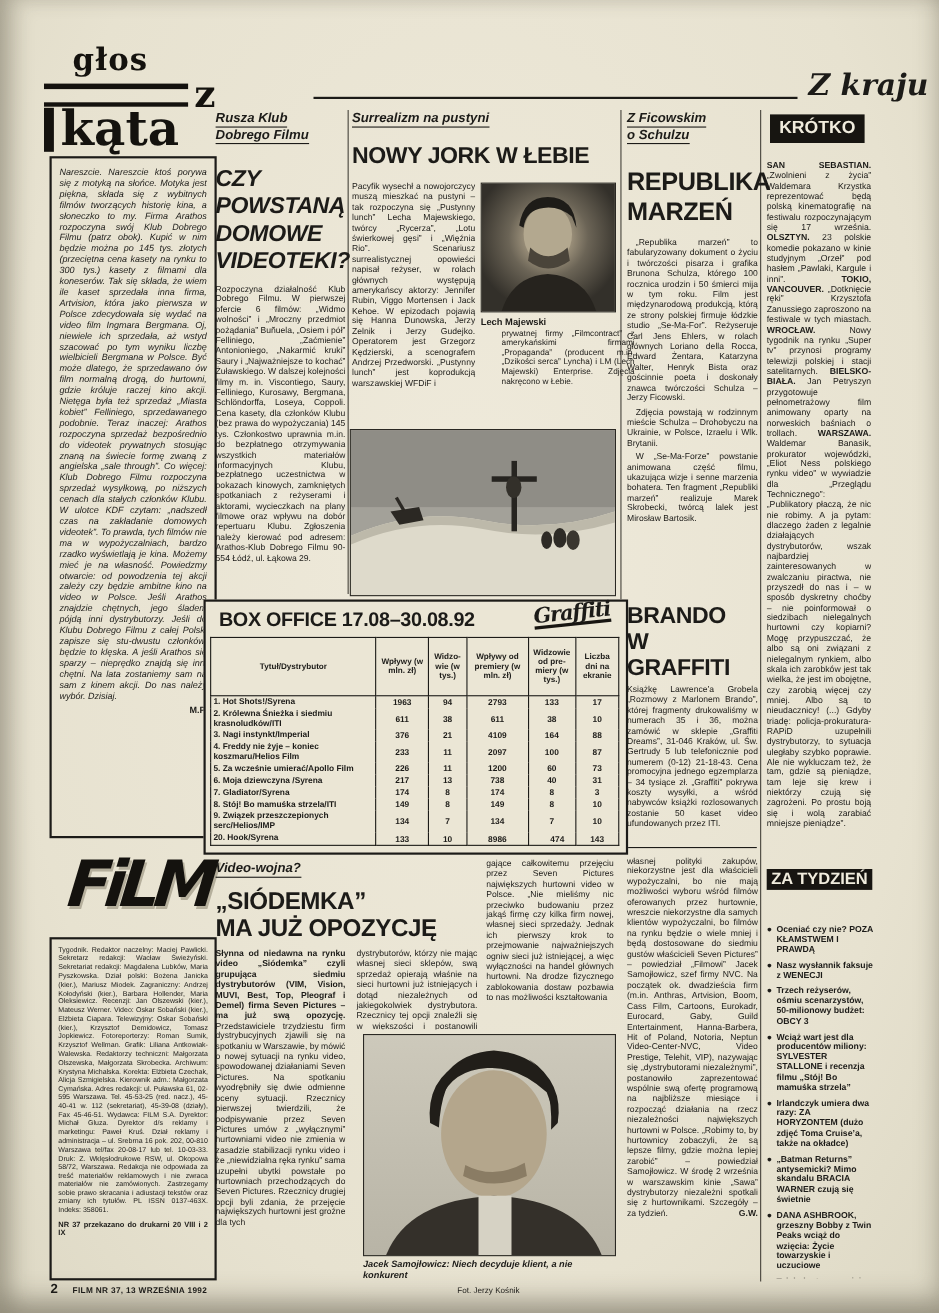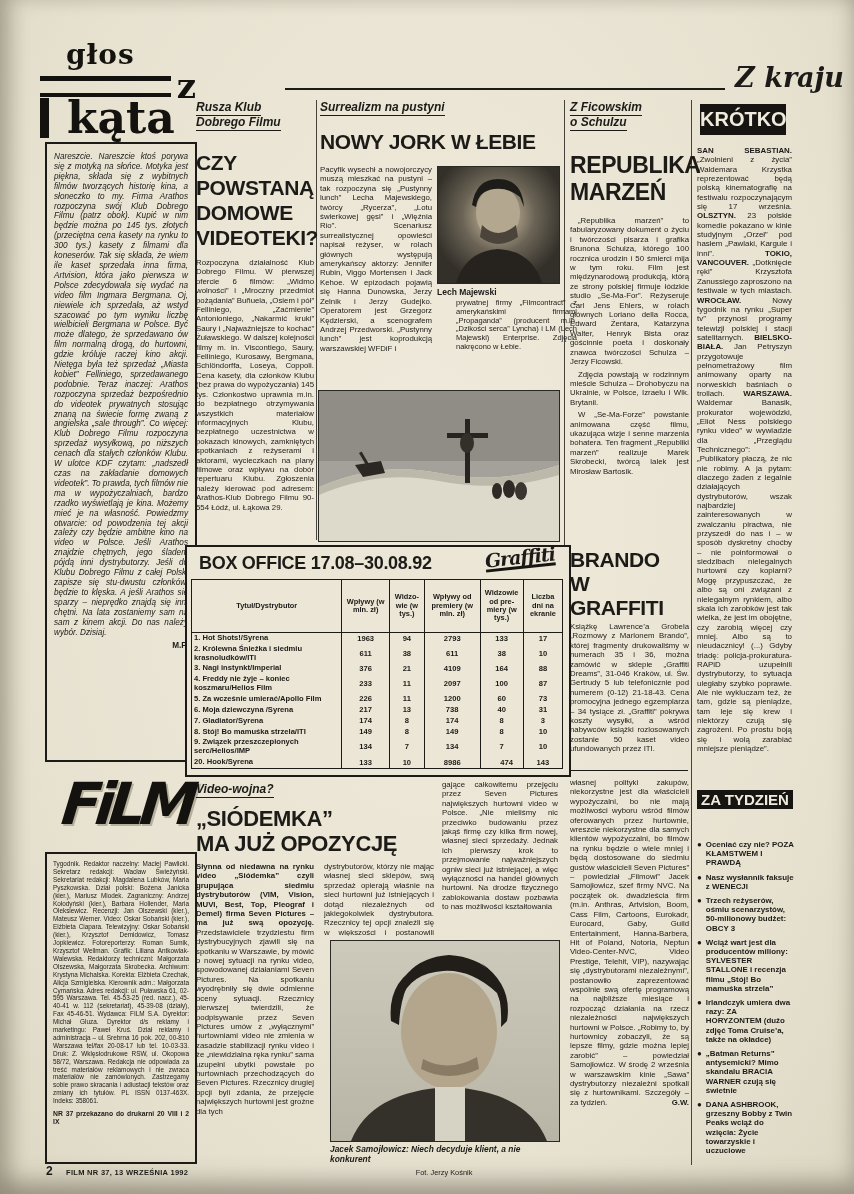--- a/index.html
+++ b/index.html
@@ -17,21 +17,21 @@
   .kicker span{border-bottom:1.5px solid #1c1b18;padding-bottom:1px;}
   .headline{font-weight:bold;letter-spacing:-0.4px;}
   .blackbar{background:#171511;color:#f0ecdd;font-weight:bold;text-align:center;}
   .photo{overflow:hidden;}
   
   #glos-logo{font-family:"DejaVu Serif",serif;font-weight:bold;color:#14120e;}
   #glos-logo .l1{font-size:28px;line-height:38px;letter-spacing:1px;padding-left:26px;}
   #glos-logo .mid{display:flex;align-items:center;height:24px;}
   #glos-logo .bars{flex:1;height:12px;border-top:5px solid #14120e;border-bottom:4px solid #14120e;margin-right:6px;}
   #glos-logo .z{font-size:34px;line-height:24px;}
-  #glos-logo .l3{font-size:44px;line-height:40px;border-left:9px solid #14120e;padding-left:18px;}
+  #glos-logo .l3{font-size:44px;line-height:40px;border-left:9px solid #14120e;padding-left:6px;}
   #zkraju{font-family:"DejaVu Serif",serif;font-style:italic;font-weight:bold;font-size:27px;}
   
   #boxA{border:2.5px solid #1c1b18;padding:8px 7px;font-style:italic;font-size:8.2px;line-height:9.9px;text-align:justify;overflow:hidden;}
   #boxA .sig{text-align:right;font-weight:bold;font-style:normal;margin-top:4px;}
   #film-logo{font-family:"DejaVu Sans",sans-serif;font-weight:bold;font-style:italic;
     font-size:58px;letter-spacing:-6px;transform:skewX(-6deg);color:#14120e;text-shadow:2px 2px 0 #b5af9c;}
   #edbox{border:2.5px solid #1c1b18;padding:6px 6px;font-size:6.4px;line-height:7.9px;text-align:justify;overflow:hidden;}
   #edbox .note{font-weight:bold;margin-top:5px;font-size:6.8px;}
   
   #boxoffice{border:2.5px solid #1c1b18;background:#ebe6d5;}
@@ -83,21 +83,21 @@
     <div class="note">NR 37 przekazano do drukarni 20 VIII i 2 IX</div>
   </div>
 
   <div class="abs" style="left:46px;top:1164px;font-weight:bold;font-size:12px;">2</div>
   <div class="abs" style="left:66px;top:1168px;font-size:7.5px;font-weight:bold;letter-spacing:.3px;">FILM NR 37, 13 WRZEŚNIA 1992</div>
 
   <div class="abs kicker" style="left:196px;top:100px;width:118px;">
     <span>Rusza Klub</span><br>
     <span>Dobrego Filmu</span>
   </div>
-  <div class="abs headline" style="left:196px;top:150px;width:120px;font-size:21px;line-height:25px;">CZY POWSTANĄ DOMOWE VIDEOTEKI?</div>
+  <div class="abs headline" style="left:196px;top:150px;width:120px;font-size:21px;line-height:25px;font-style:italic;">CZY POWSTANĄ DOMOWE VIDEOTEKI?</div>
   <div class="abs body-txt" style="left:196px;top:258px;width:118px;height:282px;">Rozpoczyna działalność Klub Dobrego Filmu. W pierwszej ofercie 6 filmów: „Widmo wolności” i „Mroczny przedmiot pożądania” Buñuela, „Osiem i pół” Felliniego, „Zaćmienie” Antonioniego, „Nakarmić kruki” Saury i „Najważniejsze to kochać” Żuławskiego. W dalszej kolejności filmy m. in. Viscontiego, Saury, Felliniego, Kurosawy, Bergmana, Schlöndorffa, Loseya, Coppoli. Cena kasety, dla członków Klubu (bez prawa do wypożyczania) 145 tys. Członkostwo uprawnia m.in. do bezpłatnego otrzymywania wszystkich materiałów informacyjnych Klubu, bezpłatnego uczestnictwa w pokazach kinowych, zamkniętych spotkaniach z reżyserami i aktorami, wycieczkach na plany filmowe oraz wpływu na dobór repertuaru Klubu. Zgłoszenia należy kierować pod adresem: Arathos-Klub Dobrego Filmu 90-554 Łódź, ul. Łąkowa 29.</div>
 
   <div class="abs kicker" style="left:320px;top:100px;">
     <span>Surrealizm na pustyni</span>
   </div>
   <div class="abs headline" style="left:320px;top:130px;width:250px;font-size:21px;">NOWY JORK W ŁEBIE</div>
   <div class="abs body-txt" style="left:320px;top:165px;width:112px;height:222px;">Pacyfik wysechł a nowojorczycy muszą mieszkać na pustyni – tak rozpoczyna się „Pustynny lunch” Lecha Majewskiego, twórcy „Rycerza”, „Lotu świerkowej gęsi” i „Więźnia Rio”. Scenariusz surrealistycznej opowieści napisał reżyser, w rolach głównych występują amerykańscy aktorzy: Jennifer Rubin, Viggo Mortensen i Jack Kehoe. W epizodach pojawią się Hanna Dunowska, Jerzy Zelnik i Jerzy Gudejko. Operatorem jest Grzegorz Kędzierski, a scenografem Andrzej Przedworski. „Pustynny lunch” jest koprodukcją warszawskiej WFDiF i</div>
 
   <div class="abs photo" style="left:437px;top:166px;width:121px;height:116px;background:radial-gradient(circle at 50% 42%, #a89c84 0 18%, #6b6456 40%, #33302a 75%);border:1px solid #2a2823;">
     <svg width="121" height="116" viewBox="0 0 121 116">
@@ -134,21 +134,21 @@
   <div class="abs headline" style="left:570px;top:152px;width:125px;font-size:23px;line-height:27px;">
     <span>REPUBLIKA</span><br>
     <span>MARZEŃ</span>
   </div>
   <div class="abs body-txt" style="left:570px;top:216px;width:119px;height:318px;">
     <p>„Republika marzeń” to fabularyzowany dokument o życiu i twórczości pisarza i grafika Brunona Schulza, którego 100 rocznica urodzin i 50 śmierci mija w tym roku. Film jest międzynarodową produkcją, którą ze strony polskiej firmuje łódzkie studio „Se-Ma-For”. Reżyseruje Carl Jens Ehlers, w rolach głównych Loriano della Rocca, Edward Żentara, Katarzyna Walter, Henryk Bista oraz gościnnie poeta i doskonały znawca twórczości Schulza – Jerzy Ficowski.</p>
     <p>Zdjęcia powstają w rodzinnym mieście Schulza – Drohobyczu na Ukrainie, w Polsce, Izraelu i Wlk. Brytanii.</p>
     <p>W „Se-Ma-Forze” powstanie animowana część filmu, ukazująca wizje i senne marzenia bohatera. Ten fragment „Republiki marzeń” realizuje Marek Skrobecki, twórcą lalek jest Mirosław Bartosik.</p>
   </div>
 
-  <div class="abs blackbar" style="left:700px;top:104px;width:86px;font-size:20px;padding:4px 0;">KRÓTKO</div>
+  <div class="abs blackbar" style="left:700px;top:104px;width:86px;font-size:16px;padding:4px 0;">KRÓTKO</div>
   <div class="abs body-txt" style="left:697px;top:146px;width:95px;height:640px;font-size:7.9px;line-height:9.35px;">
     <b class="krotko-b">SAN SEBASTIAN.</b> <span>„Zwolnieni z życia” Waldemara Krzystka reprezentować będą polską kinematografię na festiwalu rozpoczynającym się 17 września.</span>
     <b class="krotko-b">OLSZTYN.</b> <span>23 polskie komedie pokazano w kinie studyjnym „Orzeł” pod hasłem „Pawlaki, Kargule i inni”.</span>
     <b class="krotko-b">TOKIO, VANCOUVER.</b> <span>„Dotknięcie ręki” Krzysztofa Zanussiego zaproszono na festiwale w tych miastach.</span>
     <b class="krotko-b">WROCŁAW.</b> <span>Nowy tygodnik na rynku „Super tv” przynosi programy telewizji polskiej i stacji satelitarnych.</span>
     <b class="krotko-b">BIELSKO-BIAŁA.</b> <span>Jan Petryszyn przygotowuje pełnometrażowy film animowany oparty na norweskich baśniach o trollach.</span>
     <b class="krotko-b">WARSZAWA.</b> <span>Waldemar Banasik, prokurator wojewódzki, „Eliot Ness polskiego rynku video” w wywiadzie dla „Przeglądu Technicznego”: „Publikatory płaczą, że nic nie robimy. A ja pytam: dlaczego żaden z legalnie działających dystrybutorów, wszak najbardziej zainteresowanych w zwalczaniu piractwa, nie przyszedł do nas i – w sposób dyskretny choćby – nie poinformował o siedzibach nielegalnych hurtowni czy kopiarni? Mogę przypuszczać, że albo są oni związani z nielegalnym rynkiem, albo skala ich zarobków jest tak wielka, że jest im obojętne, czy zarobią więcej czy mniej. Albo są to nieudacznicy! (...) Gdyby triadę: policja-prokuratura-RAPiD uzupełnili dystrybutorzy, to sytuacja uległaby szybko poprawie. Ale nie wykluczam też, że tam, gdzie są pieniądze, tam leje się krew i niektórzy czują się zagrożeni. Po prostu boją się i wolą zarabiać mniejsze pieniądze”.</span>
   </div>
 
   <div class="abs" id="boxoffice" style="left:185px;top:545px;width:382px;height:228px;">

